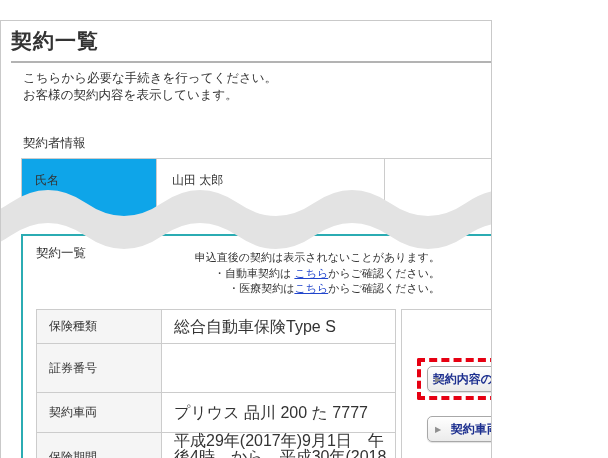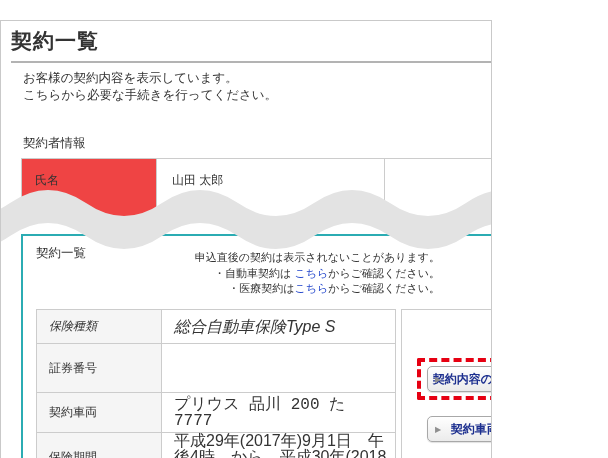--- a/index.html
+++ b/index.html
@@ -13,42 +13,42 @@
     font-size:21px;font-weight:bold;color:#333;letter-spacing:1px;
     padding-bottom:6px;border-bottom:2px solid #b3b3b3;box-sizing:border-box;
   }
   .intro{position:absolute;left:22px;top:49px;font-size:12.5px;line-height:17px;}
   .sec1-heading{position:absolute;left:22px;top:114px;font-size:12.5px;text-align:right;}
   .t1{
     position:absolute;left:20px;top:137px;width:567px;height:60px;
     box-sizing:border-box;border:1px solid #ccc;border-bottom:none;
     display:flex;background:#fff;
   }
-  .t1-label{width:135px;background:#ef4444;border-right:1px solid #ccc;
+  .t1-label{width:135px;background:#0ea5e9;border-right:1px solid #ccc;
     box-sizing:border-box;font-size:12px;padding:13px 0 0 13px;}
   .t1-value{width:228px;border-right:1px solid #ccc;box-sizing:border-box;
     font-size:12px;padding:13px 0 0 15px;}
   .t1-extra{flex:1;}
   .teal-box{
     position:absolute;left:20px;top:213px;width:567px;height:300px;
     box-sizing:border-box;border:2px solid #2bacb3;background:#fff;
   }
   .sec2-heading{position:absolute;left:35px;top:224px;font-size:12.5px;}
   .notice{position:absolute;right:51px;top:229px;text-align:right;
     font-size:11px;line-height:15.5px;color:#333;}
-  .link{color:#2145cc;cursor:pointer;}
+  .link{color:#2145cc;text-decoration:underline;cursor:pointer;}
   .t2{
     position:absolute;left:35px;top:288px;width:360px;
     box-sizing:border-box;border:1px solid #ccc;background:#fff;
   }
   .t2-row{display:flex;border-bottom:1px solid #ccc;}
   .t2-row:last-child{border-bottom:none;}
-  .t2-row:nth-child(1){height:33px;font-style:italic;}
+  .t2-row:nth-child(1){height:33px;}
   .t2-row:nth-child(2){height:48px;gap:16px;}
-  .t2-row:nth-child(3){height:39px;font-family:Liberation Mono, monospace;}
+  .t2-row:nth-child(3){height:39px;}
   .t2-row:nth-child(4){min-height:43px;}
   .t2-label{width:125px;background:#f5f5f5;border-right:1px solid #ccc;
     box-sizing:border-box;font-size:12px;padding-left:12px;
     display:flex;align-items:center;}
   .t2-value{flex:1;font-size:16px;padding:0 8px 0 12px;line-height:16px;
     display:flex;align-items:center;}
   .action-cell{
     position:absolute;left:400px;top:288px;width:174px;height:165px;
     box-sizing:border-box;border:1px solid #ccc;background:#fff;
     display:flex;flex-direction:column;align-items:center;
@@ -72,22 +72,22 @@
   .wave{position:absolute;left:0;top:0;z-index:5;pointer-events:none;}
 </style>
 </head>
 <body>
 
 <div class="screen">
 
   <h1 class="title">契約一覧</h1>
 
   <div class="intro">
+    <div>こちらから必要な手続きを行ってください。</div>
     <div>お客様の契約内容を表示しています。</div>
-    <div>こちらから必要な手続きを行ってください。</div>
   </div>
 
   <div class="sec1-heading">契約者情報</div>
 
   <div class="t1">
     <div class="t1-label">氏名</div>
     <div class="t1-value">山田 太郎</div>
     <div class="t1-extra"></div>
   </div>
 

